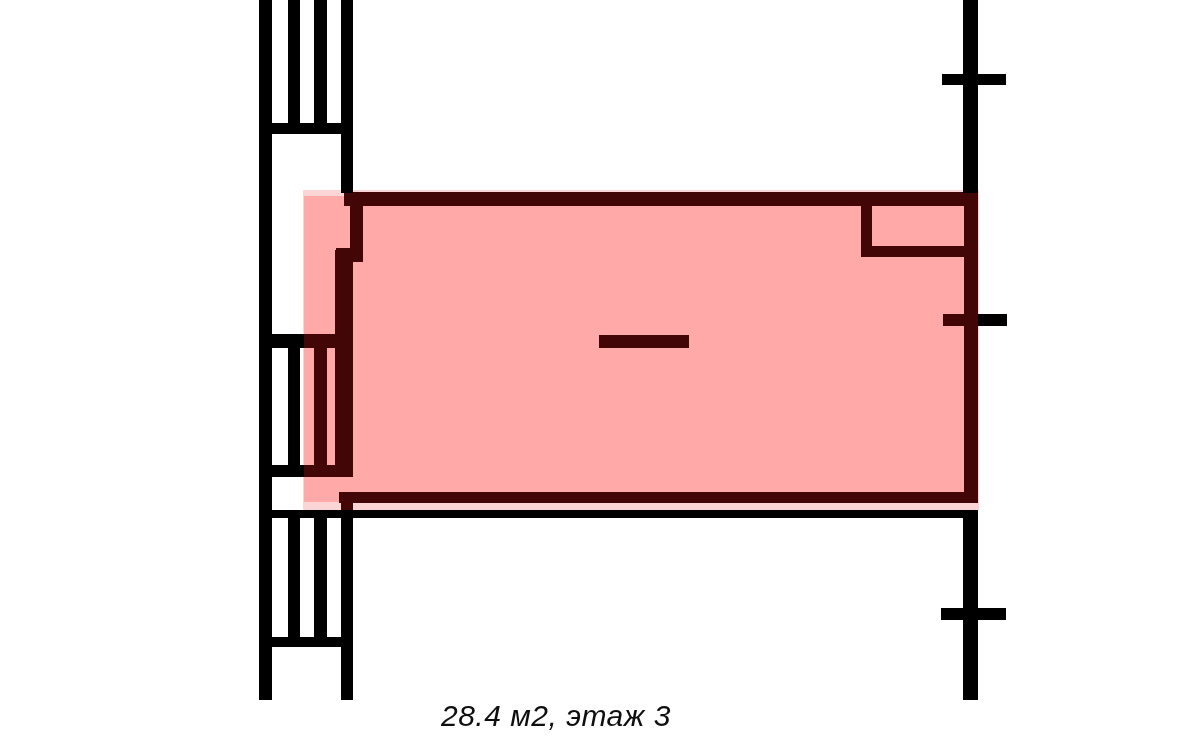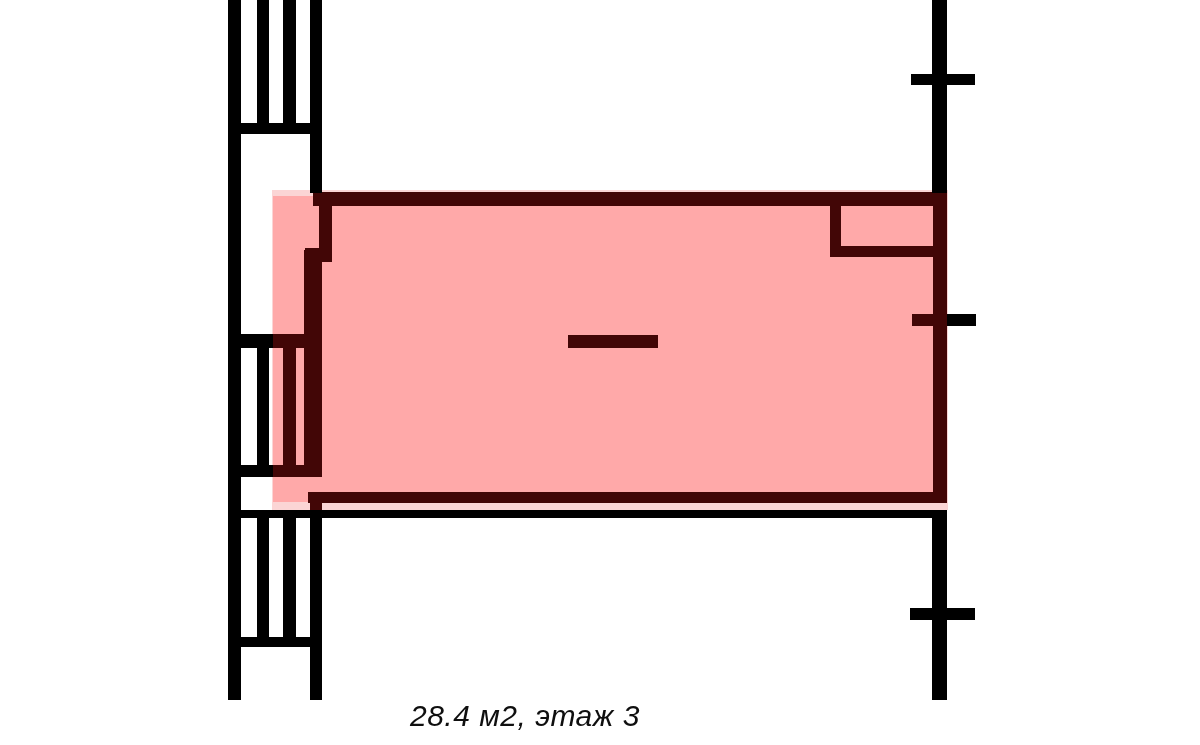--- a/index.html
+++ b/index.html
@@ -1,18 +1,19 @@
 <!DOCTYPE html>
 <html><head>
 <meta charset="utf-8">
 <style>
   html,body{margin:0;padding:0;background:#fff;}
   #plan{
     position:relative;width:1020px;height:745px;background:#fff;overflow:hidden;
     font-family:"Liberation Sans", sans-serif;
+    margin-left:31px;
   }
   .el{position:absolute;}
   .blk{background:#000;}
   .red{background:#420606;}
   .halo{background:#FBD5D5;}
   .fill{background:#FFA9A9;}
   .wsq{background:#fff;}
   .shaft{border:10px solid #000;background:#fff;box-sizing:border-box;}
   .caption{
     position:absolute;left:410px;top:699px;

